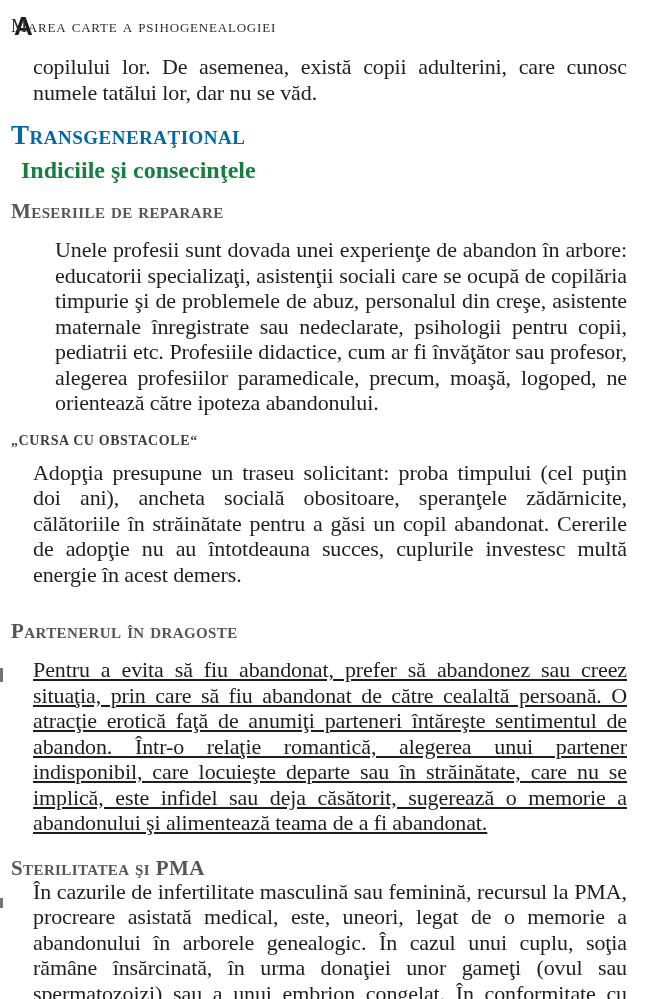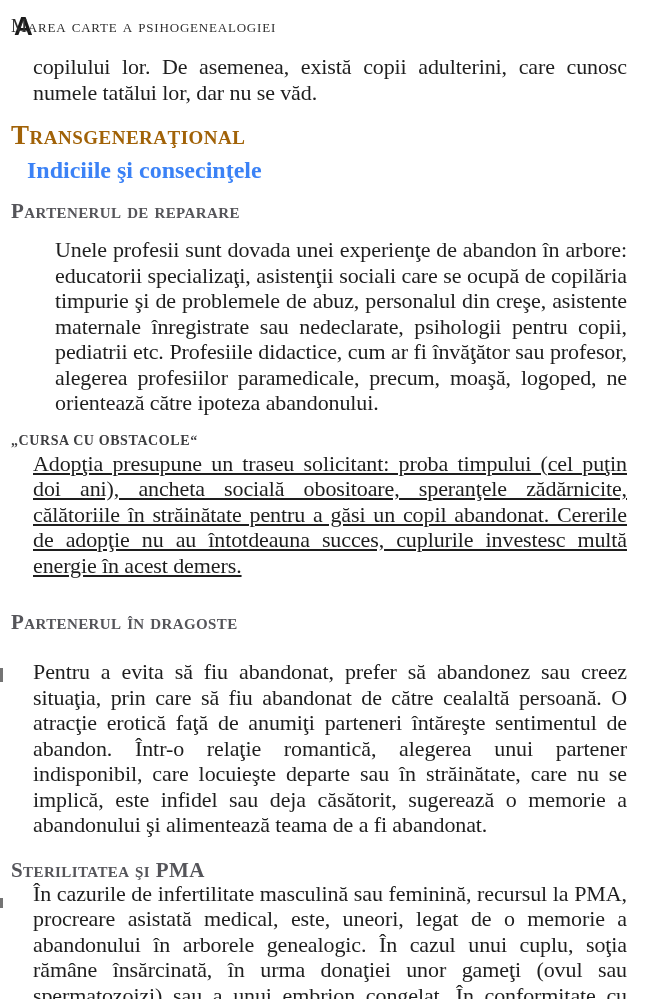--- a/index.html
+++ b/index.html
@@ -62,28 +62,28 @@
   .intro { margin-top: 12px; }
 
   
   .chapter-title {
     margin: 16px 0 0 0;
     font-variant: small-caps;
     font-weight: bold;
     font-size: 27px;
     line-height: 28px;
     letter-spacing: 0.5px;
-    color: #a16207;
+    color: #0369a1;
   }
   .chapter-subtitle {
-    margin: 8px 0 0 16px;
+    margin: 8px 0 0 10px;
     font-weight: bold;
     font-size: 24px;
     line-height: 26px;
-    color: #3b82f6;
+    color: #15803d;
   }
   .sec-head {
     font-weight: bold;
     margin: 0;
   }
   .sec-head.gray {
     font-variant: small-caps;
     font-size: 21px;
     line-height: 22px;
     letter-spacing: 0.4px;
@@ -92,23 +92,23 @@
   .sec-head.black {
     text-transform: uppercase;
     font-size: 14px;
     line-height: 20px;
     letter-spacing: 0.6px;
     color: #3e3e41;
   }
   .section-1 .sec-head { margin-top: 17px; }
   .section-1 .para    { margin-top: 15px; margin-left: 44px; }
   .section-2 .sec-head { margin-top: 15px; }
-  .section-2 .para    { margin-top: 0; text-decoration: underline; }
+  .section-2 .para    { margin-top: 9px; }
   .section-3 .sec-head { margin-top: 33px; }
-  .section-3 .para    { margin-top: 26px; }
+  .section-3 .para    { margin-top: 15px; text-decoration: underline; }
   .section-4 .sec-head { margin-top: 21px; }
   .section-4 .para    { }
 
   
   .page-number {
     margin-top: 8px;
     font-size: 19px;
     line-height: 22px;
     color: #1e1e1e;
   }
@@ -134,21 +134,21 @@
     <span class="running-title">Marea carte a psihogenealogiei</span>
   </div>
 
   <p class="para intro">copilului lor. De asemenea, există copii adulterini, care cunosc numele tatălui lor, dar nu se văd.</p>
 
   <h1 class="chapter-title">Transgeneraţional</h1>
 
   <h2 class="chapter-subtitle">Indiciile şi consecinţele</h2>
 
   <div class="section section-1">
-    <h3 class="sec-head gray">Partenerul de reparare</h3>
+    <h3 class="sec-head gray">Meseriile de reparare</h3>
     <p class="para">Unele profesii sunt dovada unei experienţe de abandon în arbore: educatorii specializaţi, asistenţii sociali care se ocupă de copilăria timpurie şi de problemele de abuz, personalul din creşe, asistente maternale înregistrate sau nedeclarate, psihologii pentru copii, pediatrii etc. Profesiile didactice, cum ar fi învăţător sau profesor, alegerea profesiilor paramedicale, precum, moaşă, logoped, ne orientează către ipoteza abandonului.</p>
   </div>
 
   <div class="section section-2">
     <h3 class="sec-head black">„Cursa cu obstacole“</h3>
     <p class="para">Adopţia presupune un traseu solicitant: proba timpului (cel puţin doi ani), ancheta socială obositoare, speranţele zădărnicite, călătoriile în străinătate pentru a găsi un copil abandonat. Cererile de adopţie nu au întotdeauna succes, cuplurile investesc multă energie în acest demers.</p>
   </div>
 
   <div class="section section-3">
     <h3 class="sec-head gray">Partenerul în dragoste</h3>

